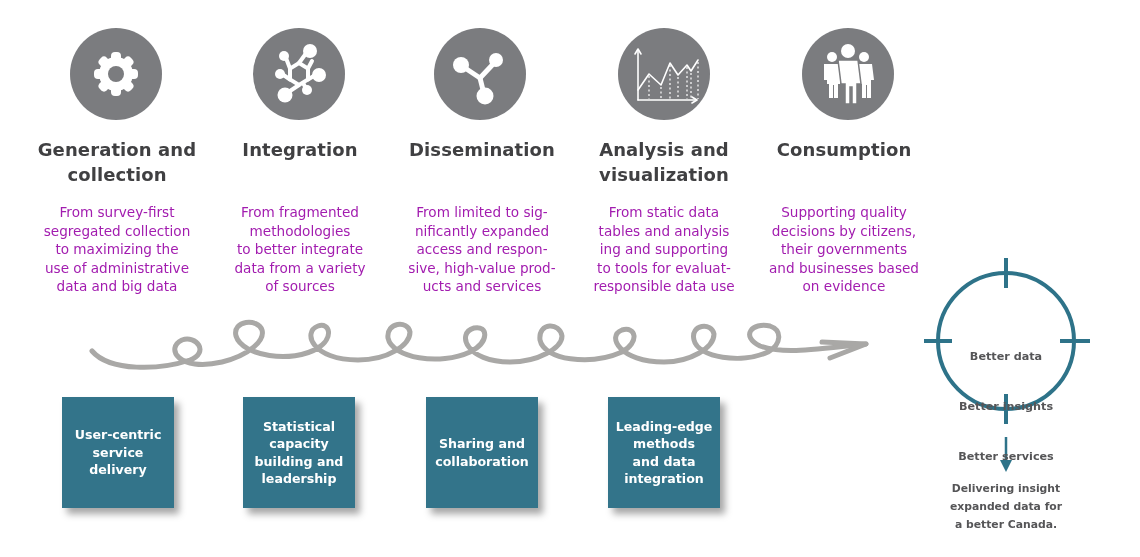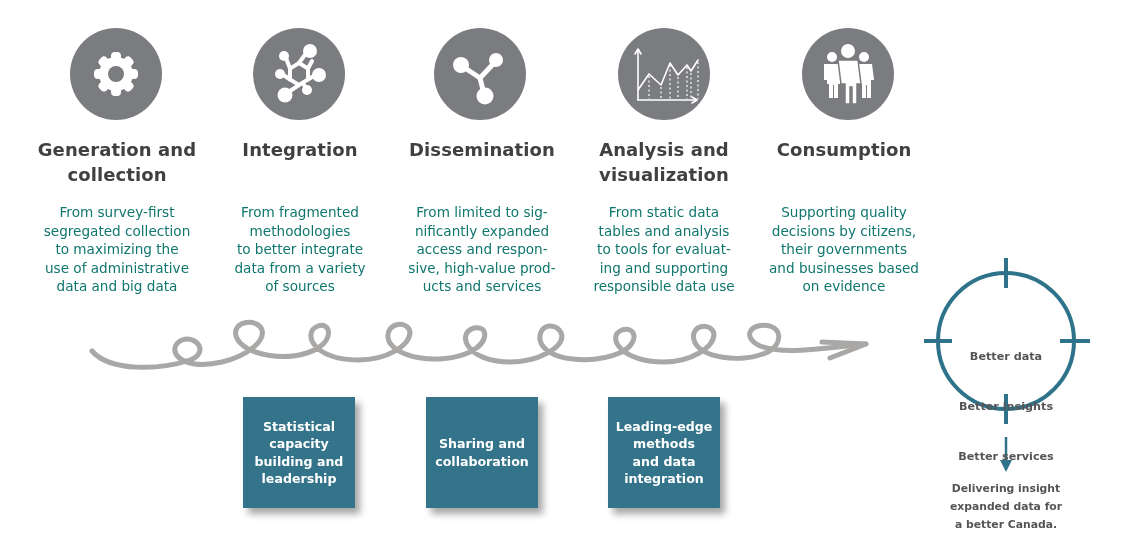--- a/index.html
+++ b/index.html
@@ -2,21 +2,21 @@
 <html><head>
 <meta charset="utf-8">
 <style>
   html,body{margin:0;padding:0;background:#ffffff;}
   body{width:1140px;height:557px;position:relative;overflow:hidden;font-family:"DejaVu Sans","Liberation Sans",sans-serif;}
   .stage{position:absolute;left:0;top:0;width:1036px;height:557px;}
   .col{position:absolute;top:0;width:180px;text-align:center;}
   .icon-circle{position:absolute;top:28px;width:92px;height:92px;border-radius:50%;background:#7b7c7f;}
   .icon-circle svg{position:absolute;left:0;top:0;width:92px;height:92px;}
   .heading{position:absolute;top:137px;left:0;width:180px;font-weight:bold;font-size:18px;line-height:25px;color:#404042;letter-spacing:0.1px;}
-  .desc{position:absolute;top:203px;left:0;width:180px;font-size:13.6px;line-height:18.6px;color:#0f766e;}
+  .desc{position:absolute;top:203px;left:0;width:180px;font-size:13.6px;line-height:18.6px;color:#a21caf;}
   .desc span{display:block;white-space:nowrap;}
   .box{position:absolute;top:397px;width:112px;height:111px;background:#33748a;box-shadow:5px 6px 7px rgba(0,0,0,0.35);display:flex;align-items:center;justify-content:center;text-align:center;}
   .box-label{color:#ffffff;font-weight:bold;font-size:12.6px;line-height:17.5px;}
   .box-label span{display:block;white-space:nowrap;}
   .target-text{position:absolute;left:940px;top:316px;width:132px;text-align:center;font-weight:bold;font-size:11.2px;line-height:18px;color:#555557;}
   .target-text span{display:block;margin-top:32px;}
   .tagline{position:absolute;left:940px;top:480px;width:132px;text-align:center;font-weight:bold;font-size:10.8px;line-height:18px;color:#555557;}
   .tagline span{display:block;white-space:nowrap;}
   svg.overlay{position:absolute;left:0;top:0;}
 </style>
@@ -140,22 +140,22 @@
         </g>
       </svg>
     </div>
     <div class="heading">
       <span style="display:block">Analysis and</span>
       <span style="display:block">visualization</span>
     </div>
     <div class="desc">
       <span>From static data</span>
       <span>tables and analysis</span>
+      <span>ing and supporting</span>
       <span>to tools for evaluat-</span>
-      <span>ing and supporting</span>
       <span>responsible data use</span>
     </div>
   </div>
 
   <div class="col" style="left:754px;">
     <div class="icon-circle" style="left:48px;">
       <svg viewBox="0 0 92 92">
         <g fill="#ffffff">
           <circle cx="30" cy="29" r="5"></circle>
           <path d="M22 36 h16 v20 h-2 v14 h-4 v-13 h-1 v13 h-4 v-14 h-2 v-4 h-3 z"></path>
@@ -224,20 +224,27 @@
     <span>Better insights</span>
     <span>Better services</span>
   </div>
 
   <div class="tagline">
     <span>Delivering insight</span>
     <span>expanded data for</span>
     <span>a better Canada.</span>
   </div>
 
+  <div class="box" style="left:62px;">
+    <div class="box-label">
+      <span>User-centric</span>
+      <span>service</span>
+      <span>delivery</span>
+    </div>
+  </div>
   <div class="box" style="left:243px;">
     <div class="box-label">
       <span>Statistical</span>
       <span>capacity</span>
       <span>building and</span>
       <span>leadership</span>
     </div>
   </div>
   <div class="box" style="left:426px;">
     <div class="box-label">

